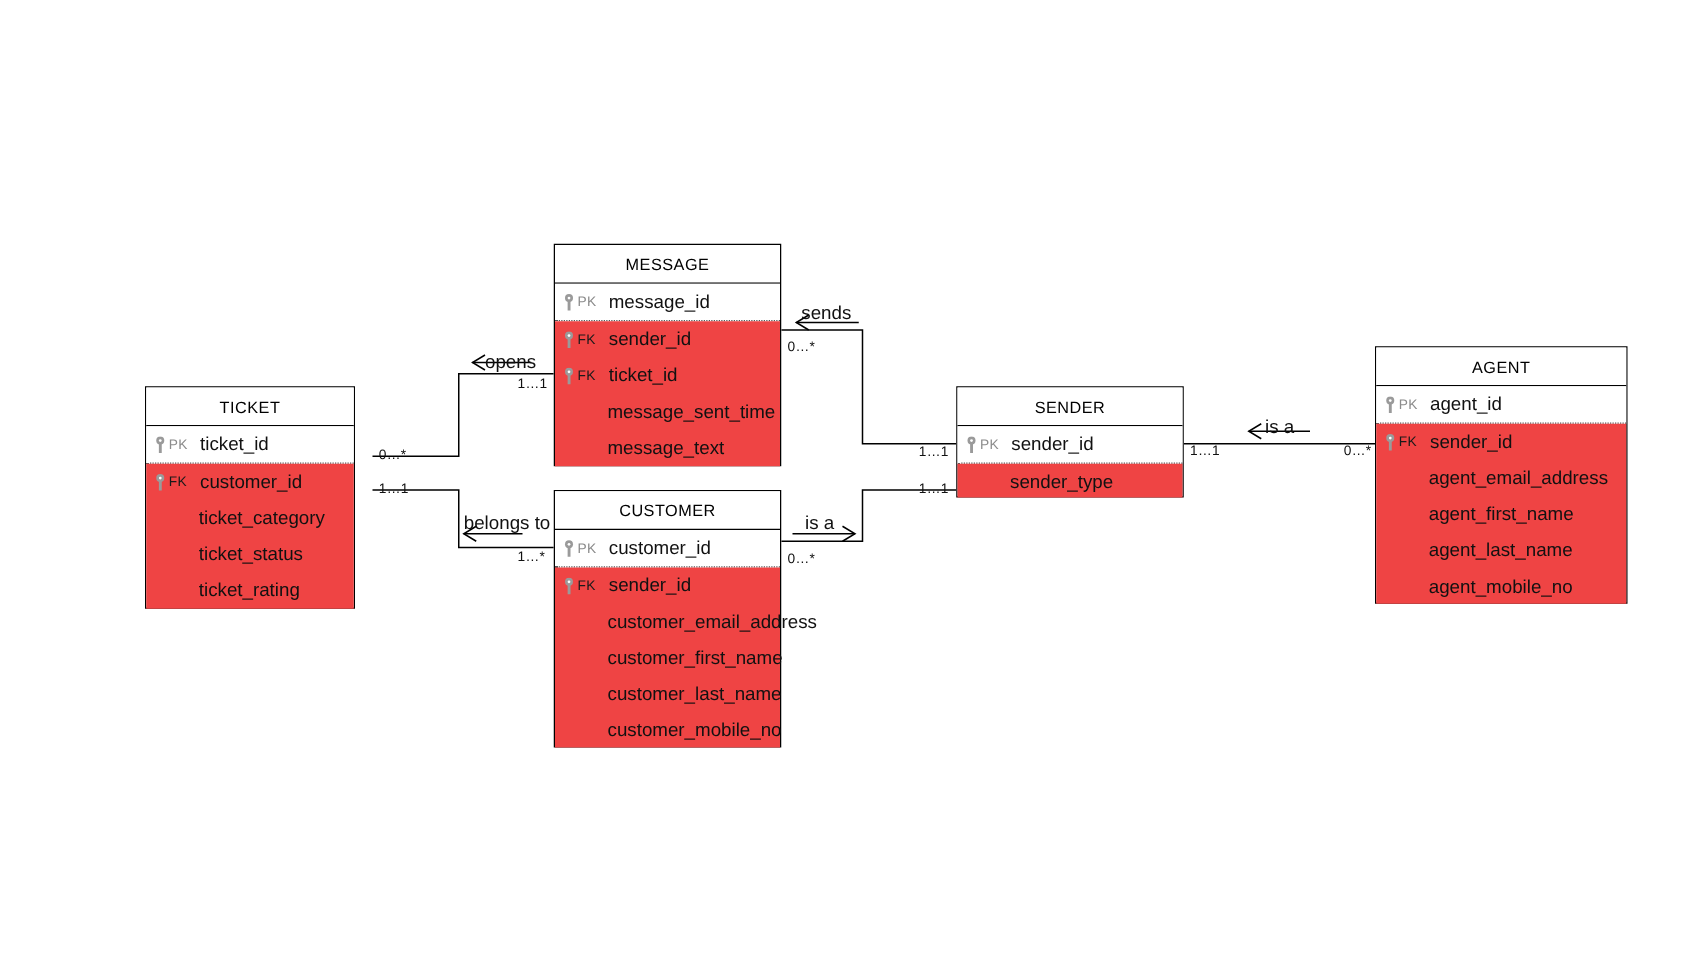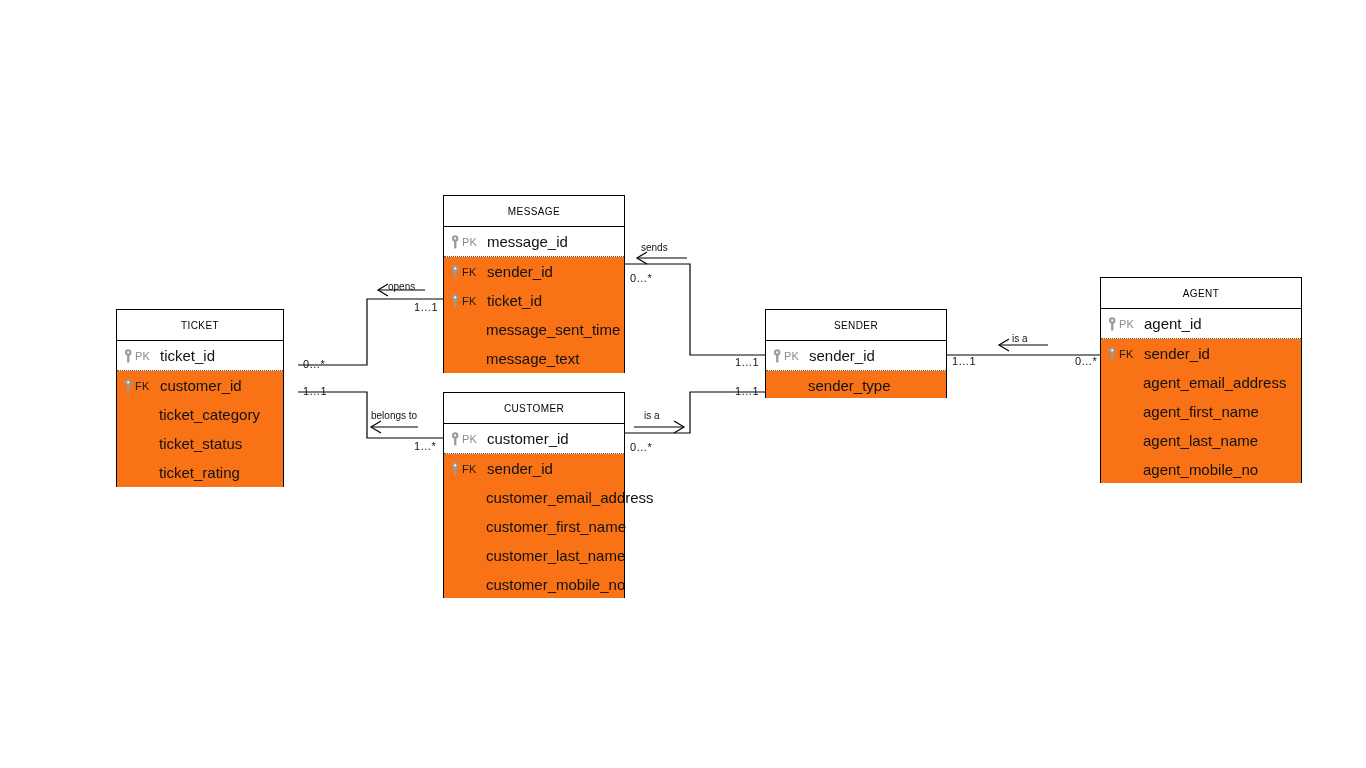--- a/index.html
+++ b/index.html
@@ -31,37 +31,37 @@
   }
   .entity {
     position: absolute;
     box-sizing: border-box;
     border: 1px solid #000000;
     background: #ffffff;
     font-size: 11.5px;
   }
   .entity-title {
     text-align: center;
-    font-size: 10px;
+    font-size: 13px;
     letter-spacing: 0.4px;
     color: #000;
     border-bottom: 1px solid #000000;
     box-sizing: border-box;
     background: #ffffff;
     display: flex;
     align-items: center;
     justify-content: center;
   }
   .attr-pk-block {
     background: #ffffff;
     border-bottom: 1px dotted #555555;
     box-sizing: border-box;
   }
   .attr-body-block {
-    background: #f97316;
+    background: #ef4444;
     box-sizing: border-box;
   }
   .attr-row {
     display: flex;
     align-items: center;
     height: 29px;
     box-sizing: border-box;
     padding-left: 5px;
   }
   .keycell {
@@ -84,21 +84,21 @@
   .attr-name {
     font-size: 15px;
     color: #111111;
     white-space: nowrap;
     padding-left: 2px;
   }
   .attr-row.plain .attr-name { padding-left: 37px; }
 
   .edge-label {
     position: absolute;
-    font-size: 10px;
+    font-size: 15px;
     color: #111111;
     white-space: nowrap;
     text-align: right;
   }
   .card-label {
     position: absolute;
     font-size: 11px;
     color: #111111;
     white-space: nowrap;
     letter-spacing: 0.2px;

